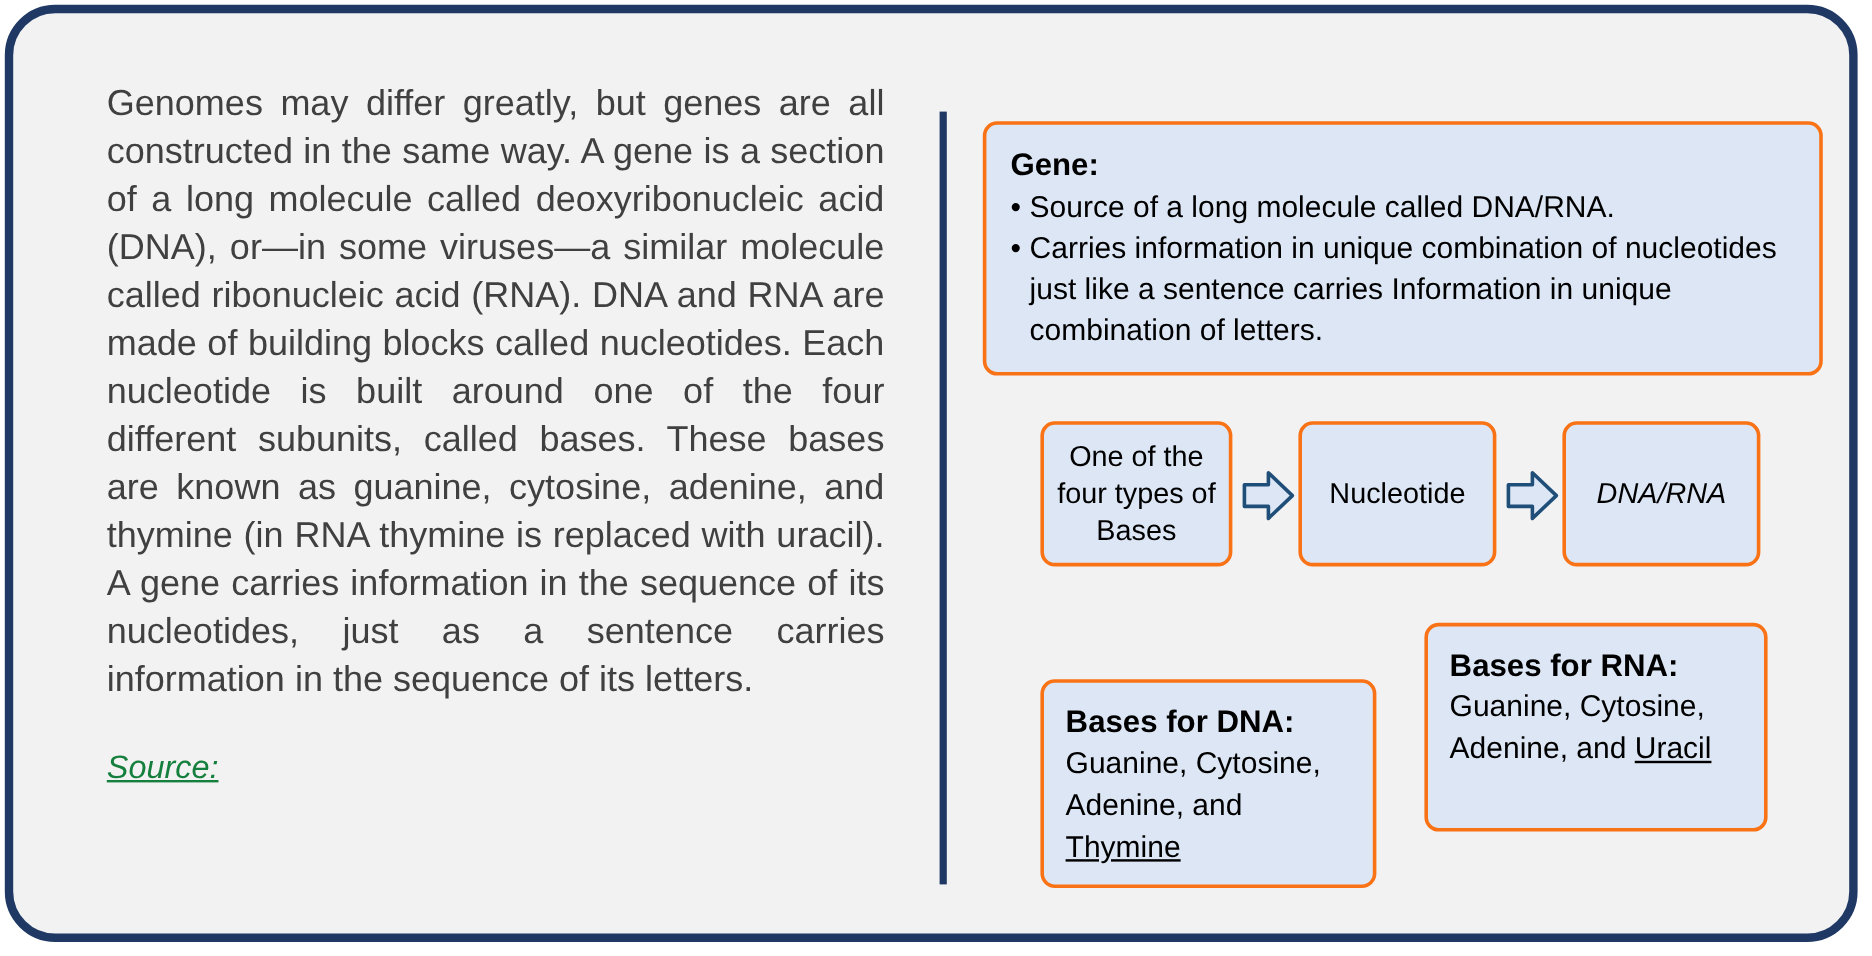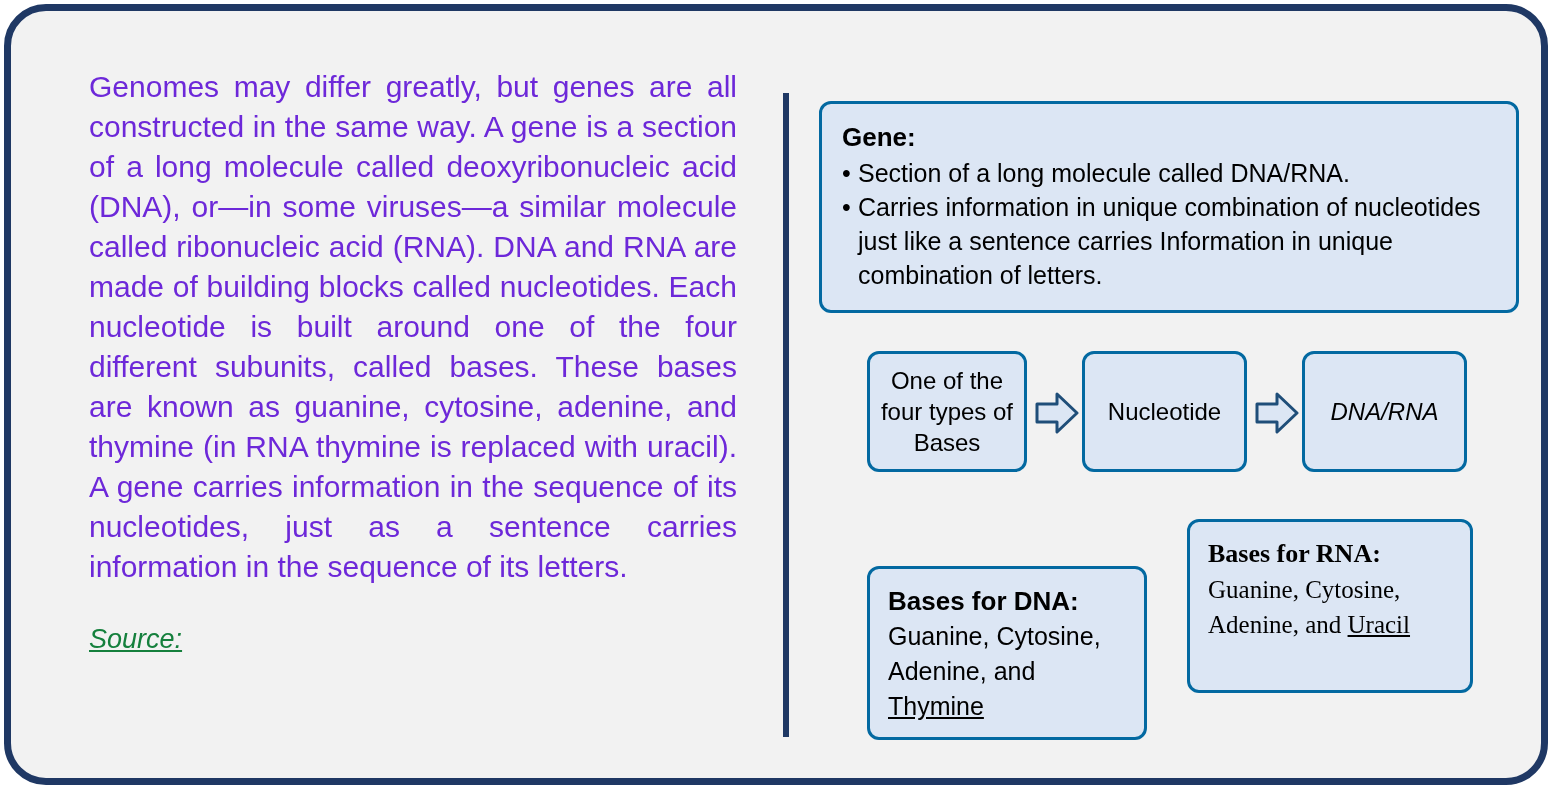--- a/index.html
+++ b/index.html
@@ -30,21 +30,21 @@
   .left-col {
     position: absolute;
     left: 78px;
     top: 56px;
     width: 648px;
     height: 680px;
   }
   .body-text {
     font-size: 30px;
     line-height: 40px;
-    color: #6d28d9;
+    color: #404040;
     text-align: justify;
     text-justify: inter-word;
     margin: 0;
   }
   .source-block {
     margin-top: 34px;
     font-size: 27px;
     line-height: 37px;
     font-style: italic;
     text-decoration: underline;
@@ -70,21 +70,21 @@
     position: absolute;
     left: 808px;
     top: 56px;
     width: 704px;
     height: 680px;
   }
 
   .card {
     box-sizing: border-box;
     background: #dce6f4;
-    border: 3px solid #0369a1;
+    border: 3px solid #f97316;
     border-radius: 12px;
     color: #000000;
   }
 
   
   .gene-card {
     position: absolute;
     left: 0px;
     top: 34px;
     width: 700px;
@@ -154,21 +154,20 @@
     padding: 14px 16px 0 18px;
     margin-top: 47px;
   }
   .bases-rna {
     position: absolute;
     left: 368px;
     top: 452px;
     width: 286px;
     height: 174px;
     padding: 14px 16px 0 18px;
-    font-family: Liberation Serif, serif;
   }
   .bases-title {
     font-size: 26px;
     font-weight: bold;
     line-height: 36px;
   }
   .bases-text {
     font-size: 25px;
     line-height: 35px;
   }
@@ -187,21 +186,21 @@
   </div>
 
   <div class="divider"></div>
 
   <div class="right-col">
 
     <div class="card gene-card">
       <div class="gene-title">Gene:</div>
       <div class="bullet-row">
         <span class="bullet-dot">•</span>
-        <span class="bullet-text">Section of a long molecule called DNA/RNA.</span>
+        <span class="bullet-text">Source of a long molecule called DNA/RNA.</span>
       </div>
       <div class="bullet-row">
         <span class="bullet-dot">•</span>
         <span class="bullet-text">Carries information in unique combination of nucleotides just like  a sentence carries Information in unique combination of letters.</span>
       </div>
     </div>
 
     <div class="flow">
       <div class="card flow-box b1">One of the four types of Bases</div>
 

